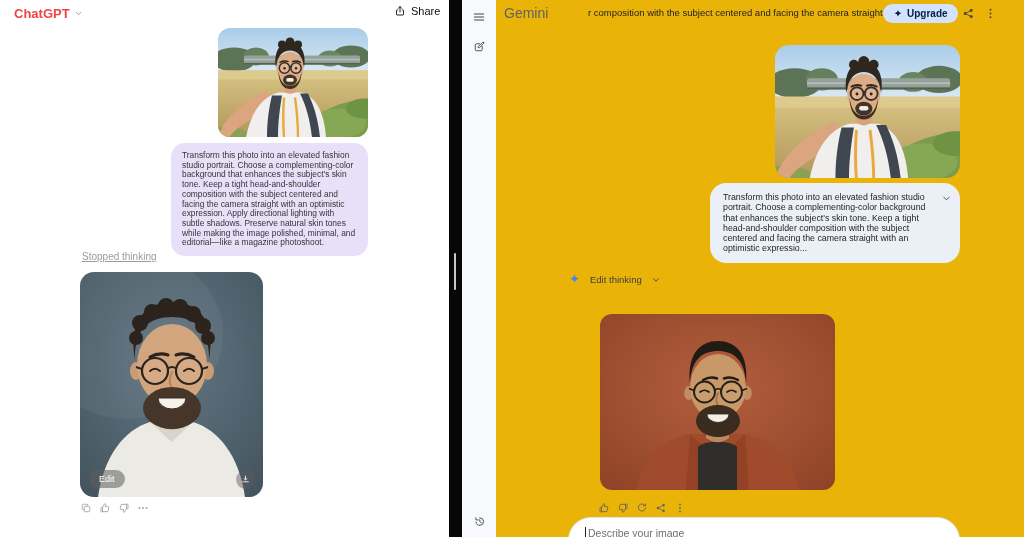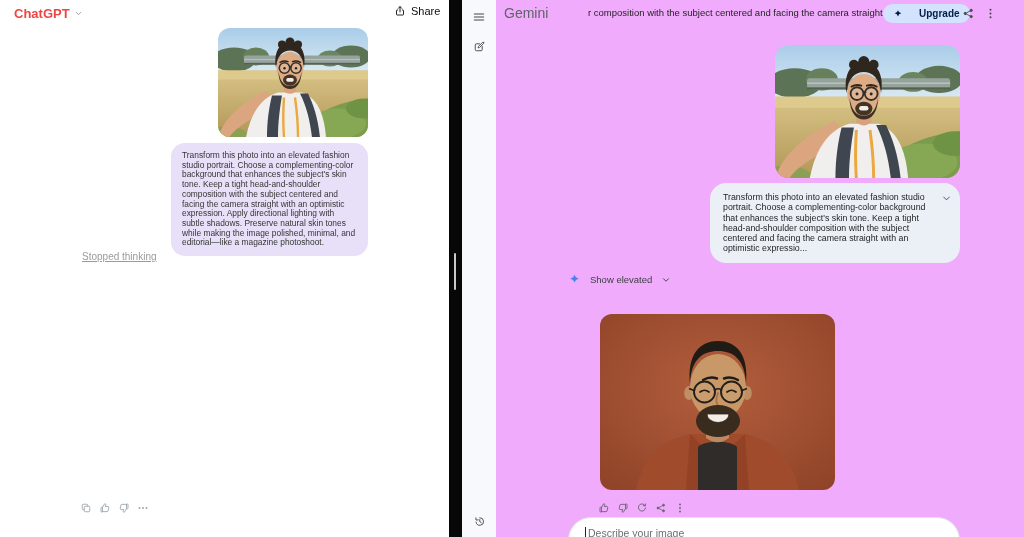--- a/index.html
+++ b/index.html
@@ -36,25 +36,25 @@
   .divider{position:absolute;left:449px;top:0;width:13px;height:537px;background:#070707;}
   .divider .handle{position:absolute;left:5px;top:253px;width:2px;height:37px;background:#c9c9c9;border-radius:2px;}
 
   
   .gsb{position:absolute;left:462px;top:0;width:34px;height:537px;background:#f7f9fc;}
   .gsb button{position:absolute;left:8px;width:18px;height:18px;display:flex;align-items:center;justify-content:center;}
   .gsb svg{stroke:#444746;display:block;}
   .gsb .b-menu{top:8px;} .gsb .b-compose{top:37px;} .gsb .b-history{top:512px;}
 
   
-  .gmm{position:absolute;left:496px;top:0;width:528px;height:537px;background:#f0abfc;}
+  .gmm{position:absolute;left:496px;top:0;width:528px;height:537px;background:#eab308;}
   .gm-brand{position:absolute;left:8px;top:5px;font-size:14px;color:#5f6368;}
   .gm-convtitle{position:absolute;left:92px;top:7px;width:298px;font-size:9.5px;color:#1f1f1f;
                 white-space:nowrap;overflow:hidden;}
-  .gm-upgrade{position:absolute;left:387px;top:4px;height:19px;display:flex;align-items:center;gap:16px;
+  .gm-upgrade{position:absolute;left:387px;top:4px;height:19px;display:flex;align-items:center;gap:4px;
               padding:0 10px;border-radius:10px;background:#d3e3fd;color:#041e49;font-size:10px;font-weight:700;}
   .gm-upgrade svg{fill:#041e49;}
   .gm-hshare{position:absolute;left:466px;top:7px;}
   .gm-hshare svg{stroke:#444746;fill:#444746;}
   .gm-hkebab{position:absolute;left:488px;top:7px;}
   .gm-hkebab svg{fill:#444746;}
   .gm-avatar{position:absolute;left:506px;top:3px;width:19px;height:19px;border-radius:50%;overflow:hidden;border:0;}
   .gm-upimg{position:absolute;left:279px;top:45px;width:185px;height:133px;border-radius:14px;overflow:hidden;}
   .gm-bubble{position:absolute;left:214px;top:183px;width:250px;min-height:69px;background:#ebeff6;
              border-radius:16px;padding:9px 28px 9px 13px;}
@@ -228,20 +228,31 @@
           <use href="#art-selfie"></use>
         </svg>
     </div>
 
     <div class="cg-bubble">
       <p>Transform this photo into an elevated fashion studio portrait. Choose a complementing-color background that enhances the subject's skin tone. Keep a tight head-and-shoulder composition with the subject centered and facing the camera straight with an optimistic expression. Apply directional lighting with subtle shadows. Preserve natural skin tones while making the image polished, minimal, and editorial—like a magazine photoshoot.</p>
     </div>
 
     <div class="cg-status">Stopped thinking</div>
 
+    <div class="cg-result">
+      <svg class="imgfit" viewBox="0 0 183 225" preserveAspectRatio="xMidYMid slice">
+          <use href="#art-portrait-cg"></use>
+        </svg>
+      <button class="cg-edit">Edit</button>
+      <button class="cg-dl">
+        <svg width="11" height="11" viewBox="0 0 24 24" fill="none" stroke="#fff" stroke-width="1.8" stroke-linecap="round" stroke-linejoin="round">
+            <path d="M12 4.5V13M8.8 9.8L12 13l3.2-3.2M6 17h12"></path>
+          </svg>
+      </button>
+    </div>
 
     <div class="cg-actions">
       <button>
         <svg width="12" height="12" viewBox="0 0 24 24" fill="none" stroke-width="1.7">
             <rect x="4.5" y="4.5" width="11" height="11" rx="2"></rect>
             <rect x="8.5" y="8.5" width="11" height="11" rx="2" fill="#fff"></rect>
           </svg>
       </button>
       <button>
         <svg width="12" height="12" viewBox="0 0 24 24" fill="none" stroke-width="1.7" stroke-linejoin="round">
@@ -332,21 +343,21 @@
         <svg width="11" height="11" viewBox="0 0 24 24" fill="none" stroke-width="2" stroke-linecap="round">
             <path d="M6 9l6 6 6-6"></path>
           </svg>
       </button>
     </div>
 
     <button class="gm-think">
       <svg width="13" height="13" viewBox="0 0 24 24" fill="#4683f1">
           <path d="M12 2.8Q13.4 9 20 10.4 13.4 11.8 12 18 10.6 11.8 4 10.4 10.6 9 12 2.8Z"></path>
         </svg>
-      <span class="lbl">Show elevated</span>
+      <span class="lbl">Edit thinking</span>
       <span class="chev">
         <svg width="10" height="10" viewBox="0 0 24 24" fill="none" stroke-width="2.2" stroke-linecap="round">
             <path d="M6 9l6 6 6-6"></path>
           </svg>
       </span>
     </button>
 
     <div class="gm-result">
       <svg class="imgfit" viewBox="0 0 235 176" preserveAspectRatio="xMidYMid slice">
           <use href="#art-portrait-gm"></use>

